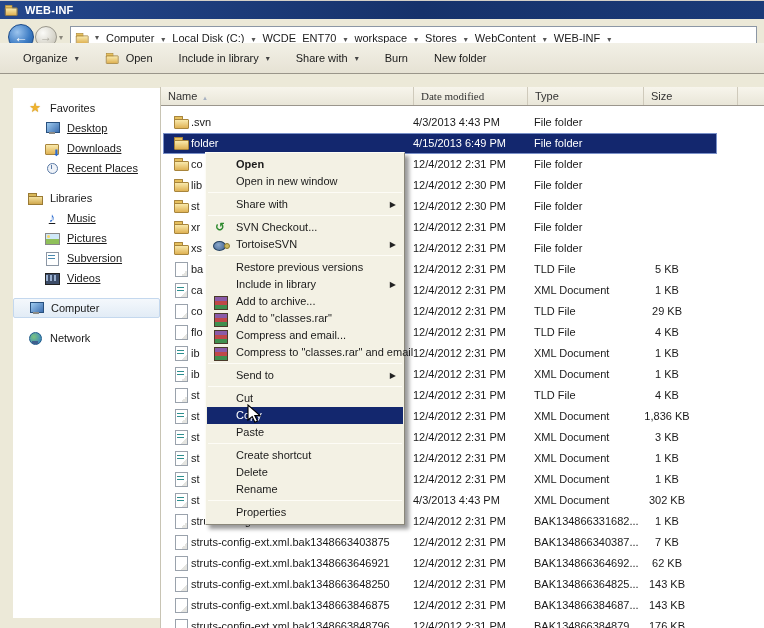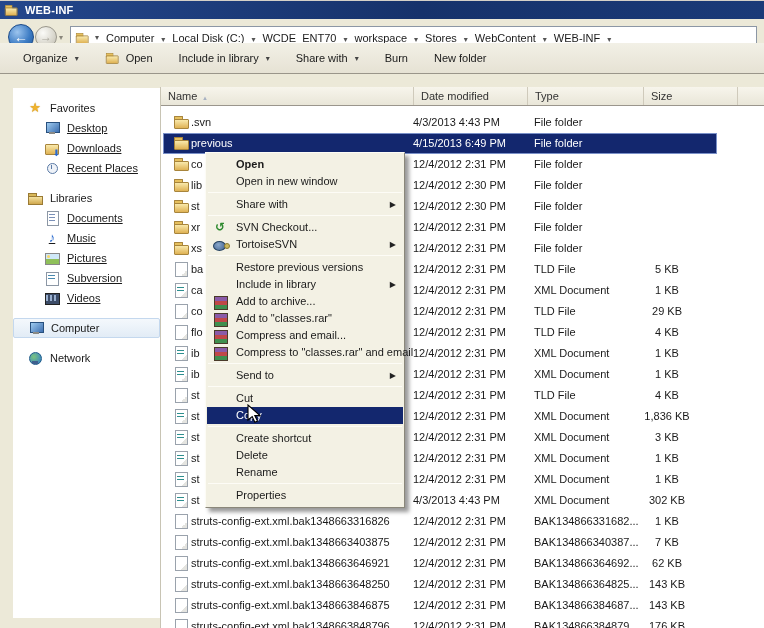--- a/index.html
+++ b/index.html
@@ -39,21 +39,21 @@
   .sb-group { margin-top:10px; }
   .sb-head, .sb-item { display:flex; align-items:center; gap:7px; height:20px; cursor:default; }
   .sb-head { padding-left:14px; }
   .sb-item { padding-left:31px;text-decoration:underline; }
   .sb-selected { background:linear-gradient(180deg,#f4f8fc,#e2ecf6); border:1px solid #c4d8ee; border-radius:2px; }
 
   .filelist { position:absolute; left:160px; top:87px; width:604px; height:541px; background:#fff; border-left:1px solid #c8c4b4; }
   .colheaders { position:absolute; left:0; top:0; width:604px; height:19px; display:flex;
     background:linear-gradient(180deg,#f7f5ec,#e9e6d8); border-bottom:1px solid #9a958c; }
   .colh { padding:3px 0 0 7px; border-right:1px solid #cfcabb; color:#333; }
-  .colh.c-name { width:253px; } .colh.c-date { width:114px; } .colh.c-type { width:116px; }
+  .colh.c-name { width:253px; } .colh.c-date { width:114px;font-family:Liberation Serif, serif; } .colh.c-type { width:116px; }
   .colh.c-size { width:94px; } .colh.c-extra { flex:1; border-right:none; }
   .sort-glyph { color:#a8b2c2; font-size:7px; margin-left:6px; }
 
   .rows { position:absolute; left:0; top:25px; width:604px; }
   .frow { position:relative; height:21px; display:flex; align-items:center; cursor:default; }
   .frow .ic { position:absolute; left:12px; top:2px; }
   .frow .fname { position:absolute; left:30px; top:4px; white-space:nowrap; }
   .frow .fdate { position:absolute; left:252px; top:4px; }
   .frow .ftype { position:absolute; left:373px; top:4px; }
   .frow .fsize { position:absolute; left:460px; top:4px; width:92px; text-align:center; }
@@ -192,24 +192,20 @@
         <span class="ic ic-recent"></span>
         <span>Recent Places</span>
       </div>
     </div>
     <div class="sb-group">
       <div class="sb-head">
         <span class="ic ic-lib"></span>
         <span>Libraries</span>
       </div>
       <div class="sb-item">
-        <span class="ic ic-doc"></span>
-        <span>Documents</span>
-      </div>
-      <div class="sb-item">
         <span class="ic ic-music">♪</span>
         <span>Music</span>
       </div>
       <div class="sb-item">
         <span class="ic ic-pic"></span>
         <span>Pictures</span>
       </div>
       <div class="sb-item">
         <span class="ic ic-sub"></span>
         <span>Subversion</span>
@@ -247,21 +243,21 @@
       <div class="frow">
         <span class="ic ic-folder"></span>
         <span class="fname">.svn</span>
         <span class="fdate">4/3/2013 4:43 PM</span>
         <span class="ftype">File folder</span>
         <span class="fsize"></span>
       </div>
       <div class="frow selected">
         <div class="selband"></div>
         <span class="ic ic-folder"></span>
-        <span class="fname">previous</span>
+        <span class="fname">folder</span>
         <span class="fdate">4/15/2013 6:49 PM</span>
         <span class="ftype">File folder</span>
         <span class="fsize"></span>
       </div>
       <div class="frow">
         <span class="ic ic-folder"></span>
         <span class="fname">co</span>
         <span class="fdate">12/4/2012 2:31 PM</span>
         <span class="ftype">File folder</span>
         <span class="fsize"></span>
@@ -436,20 +432,21 @@
     <div class="mi"><span>Include in library</span><span class="marrow">▶</span></div>
     <div class="mi"><span class="mic ic ic-rar"></span><span>Add to archive...</span></div>
     <div class="mi"><span class="mic ic ic-rar"></span><span>Add to "classes.rar"</span></div>
     <div class="mi"><span class="mic ic ic-rar"></span><span>Compress and email...</span></div>
     <div class="mi"><span class="mic ic ic-rar"></span><span>Compress to "classes.rar" and email</span></div>
     <div class="msep"></div>
     <div class="mi"><span>Send to</span><span class="marrow">▶</span></div>
     <div class="msep"></div>
     <div class="mi"><span>Cut</span></div>
     <div class="mi hl"><span>Copy</span></div>
+    <div class="mi"><span>Paste</span></div>
     <div class="msep"></div>
     <div class="mi"><span>Create shortcut</span></div>
     <div class="mi"><span>Delete</span></div>
     <div class="mi"><span>Rename</span></div>
     <div class="msep"></div>
     <div class="mi"><span>Properties</span></div>
   </div>
 
 <svg class="cursor" width="20" height="20" viewBox="0 0 20 20">
   <polygon points="1,1 1,16 5.2,12.6 7.9,18.2 10.5,17 7.8,11.6 13,11.6" fill="#ffffff" stroke="#000000" stroke-width="1.1"></polygon>

